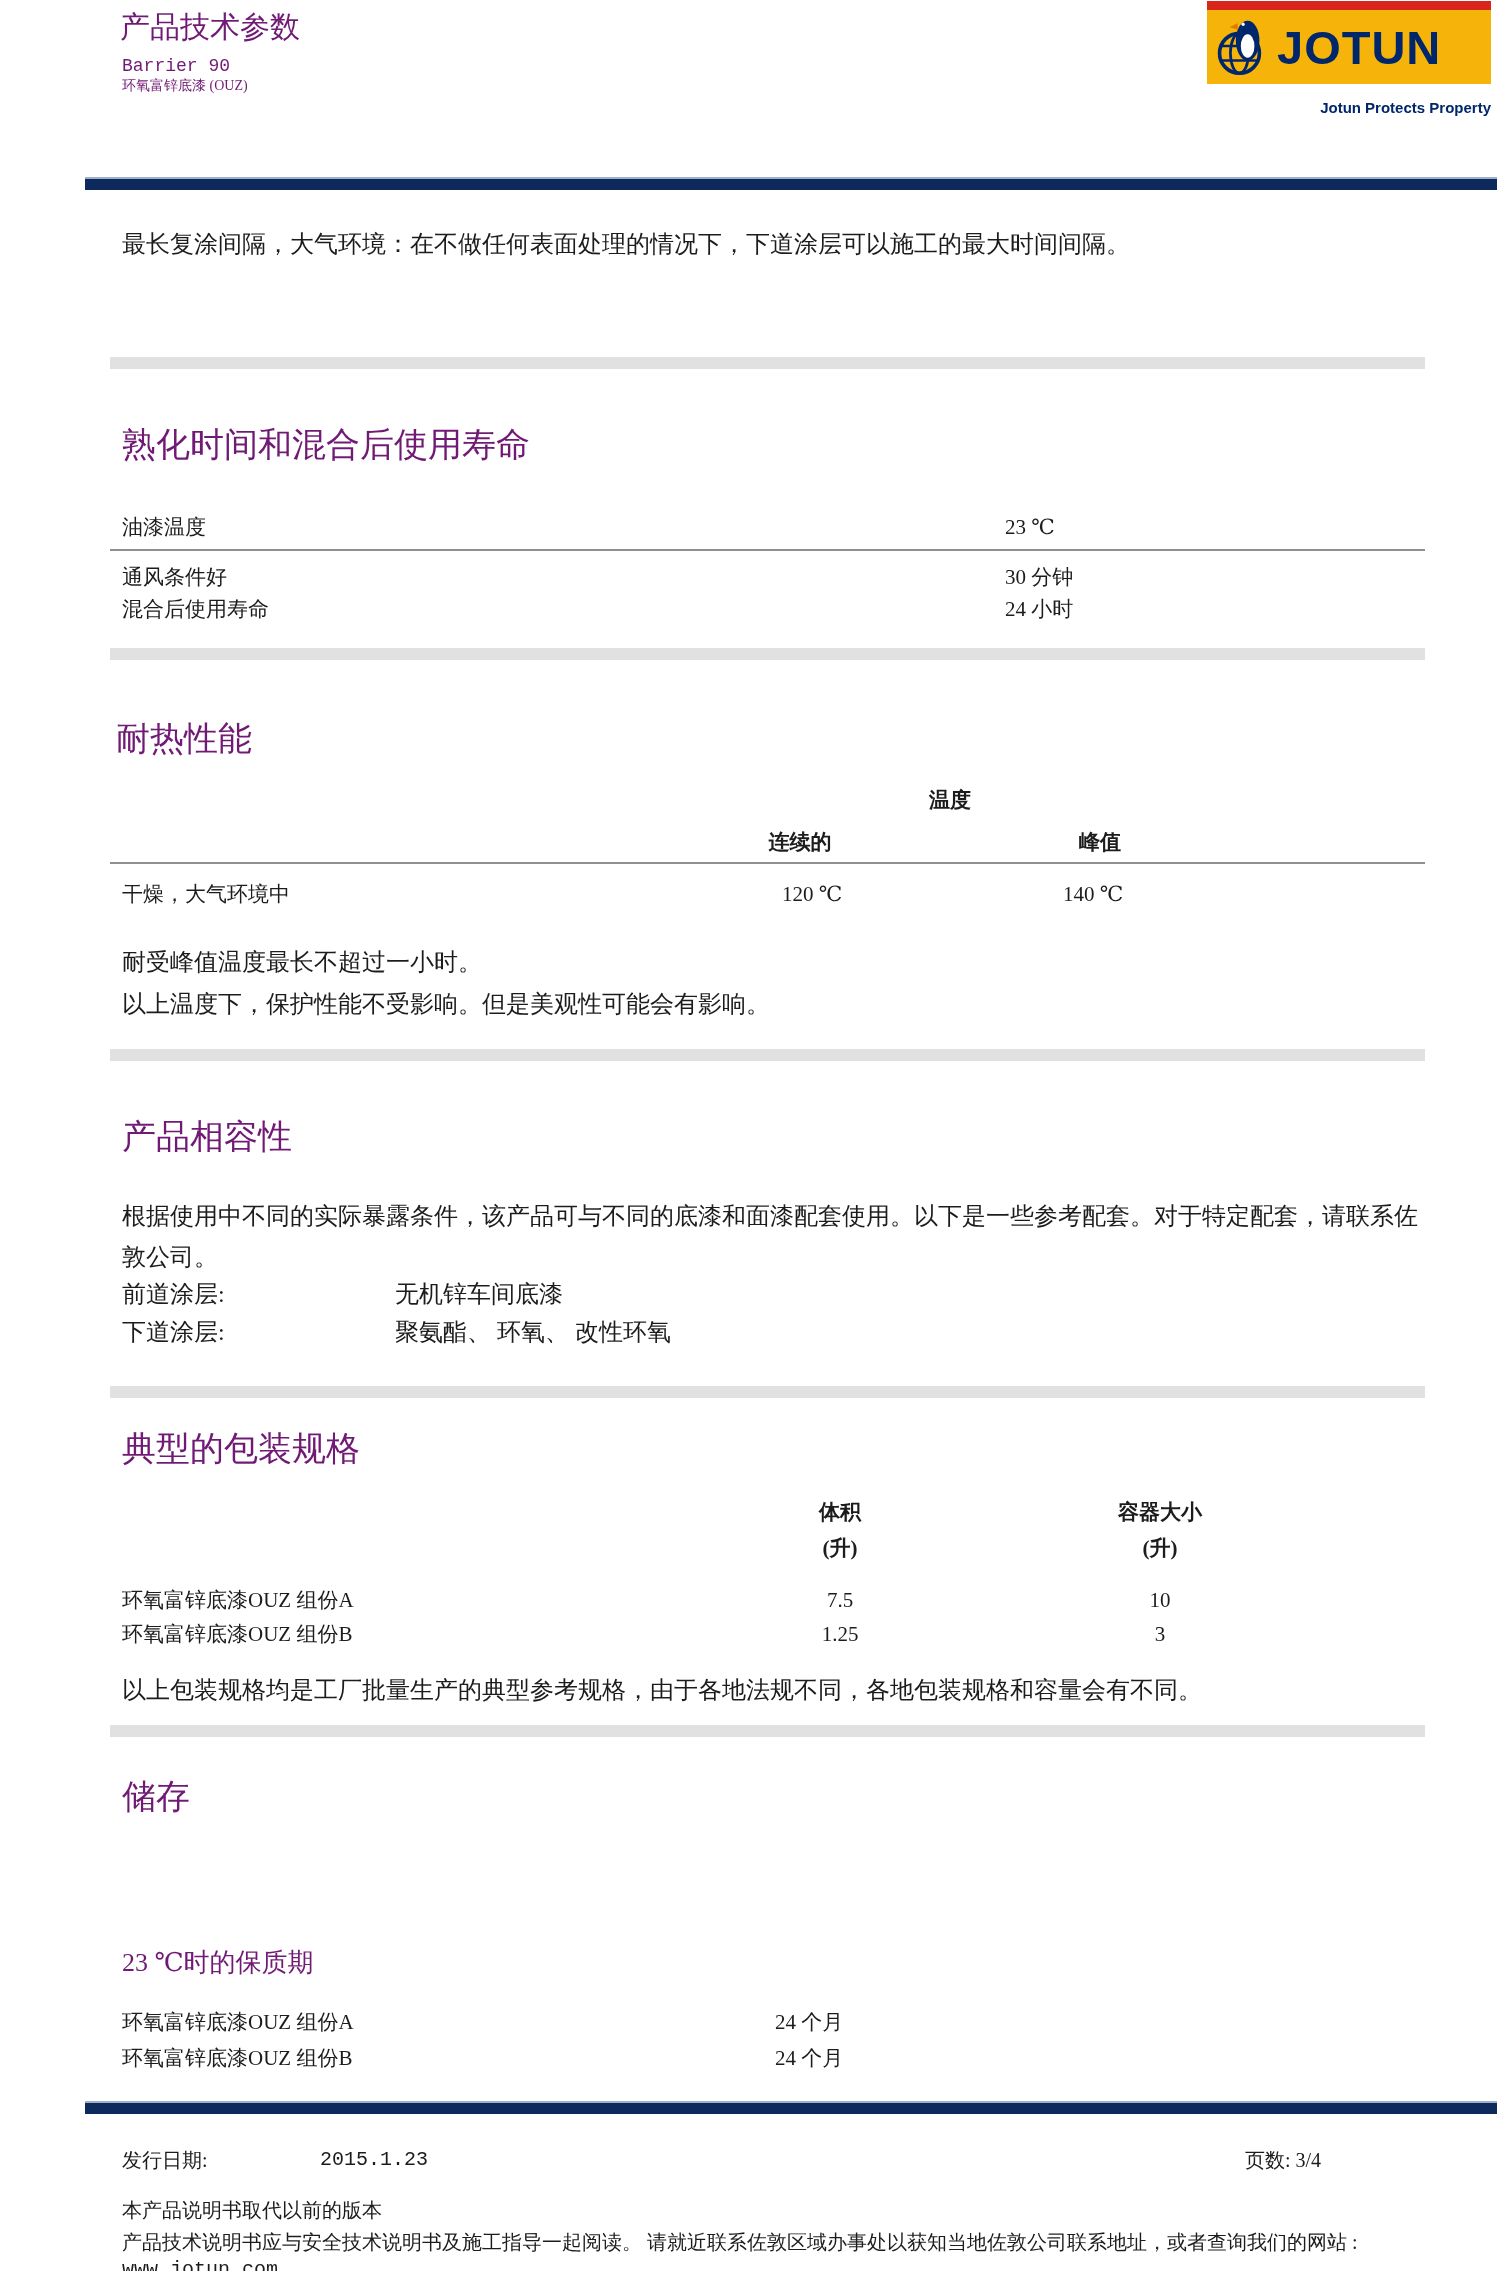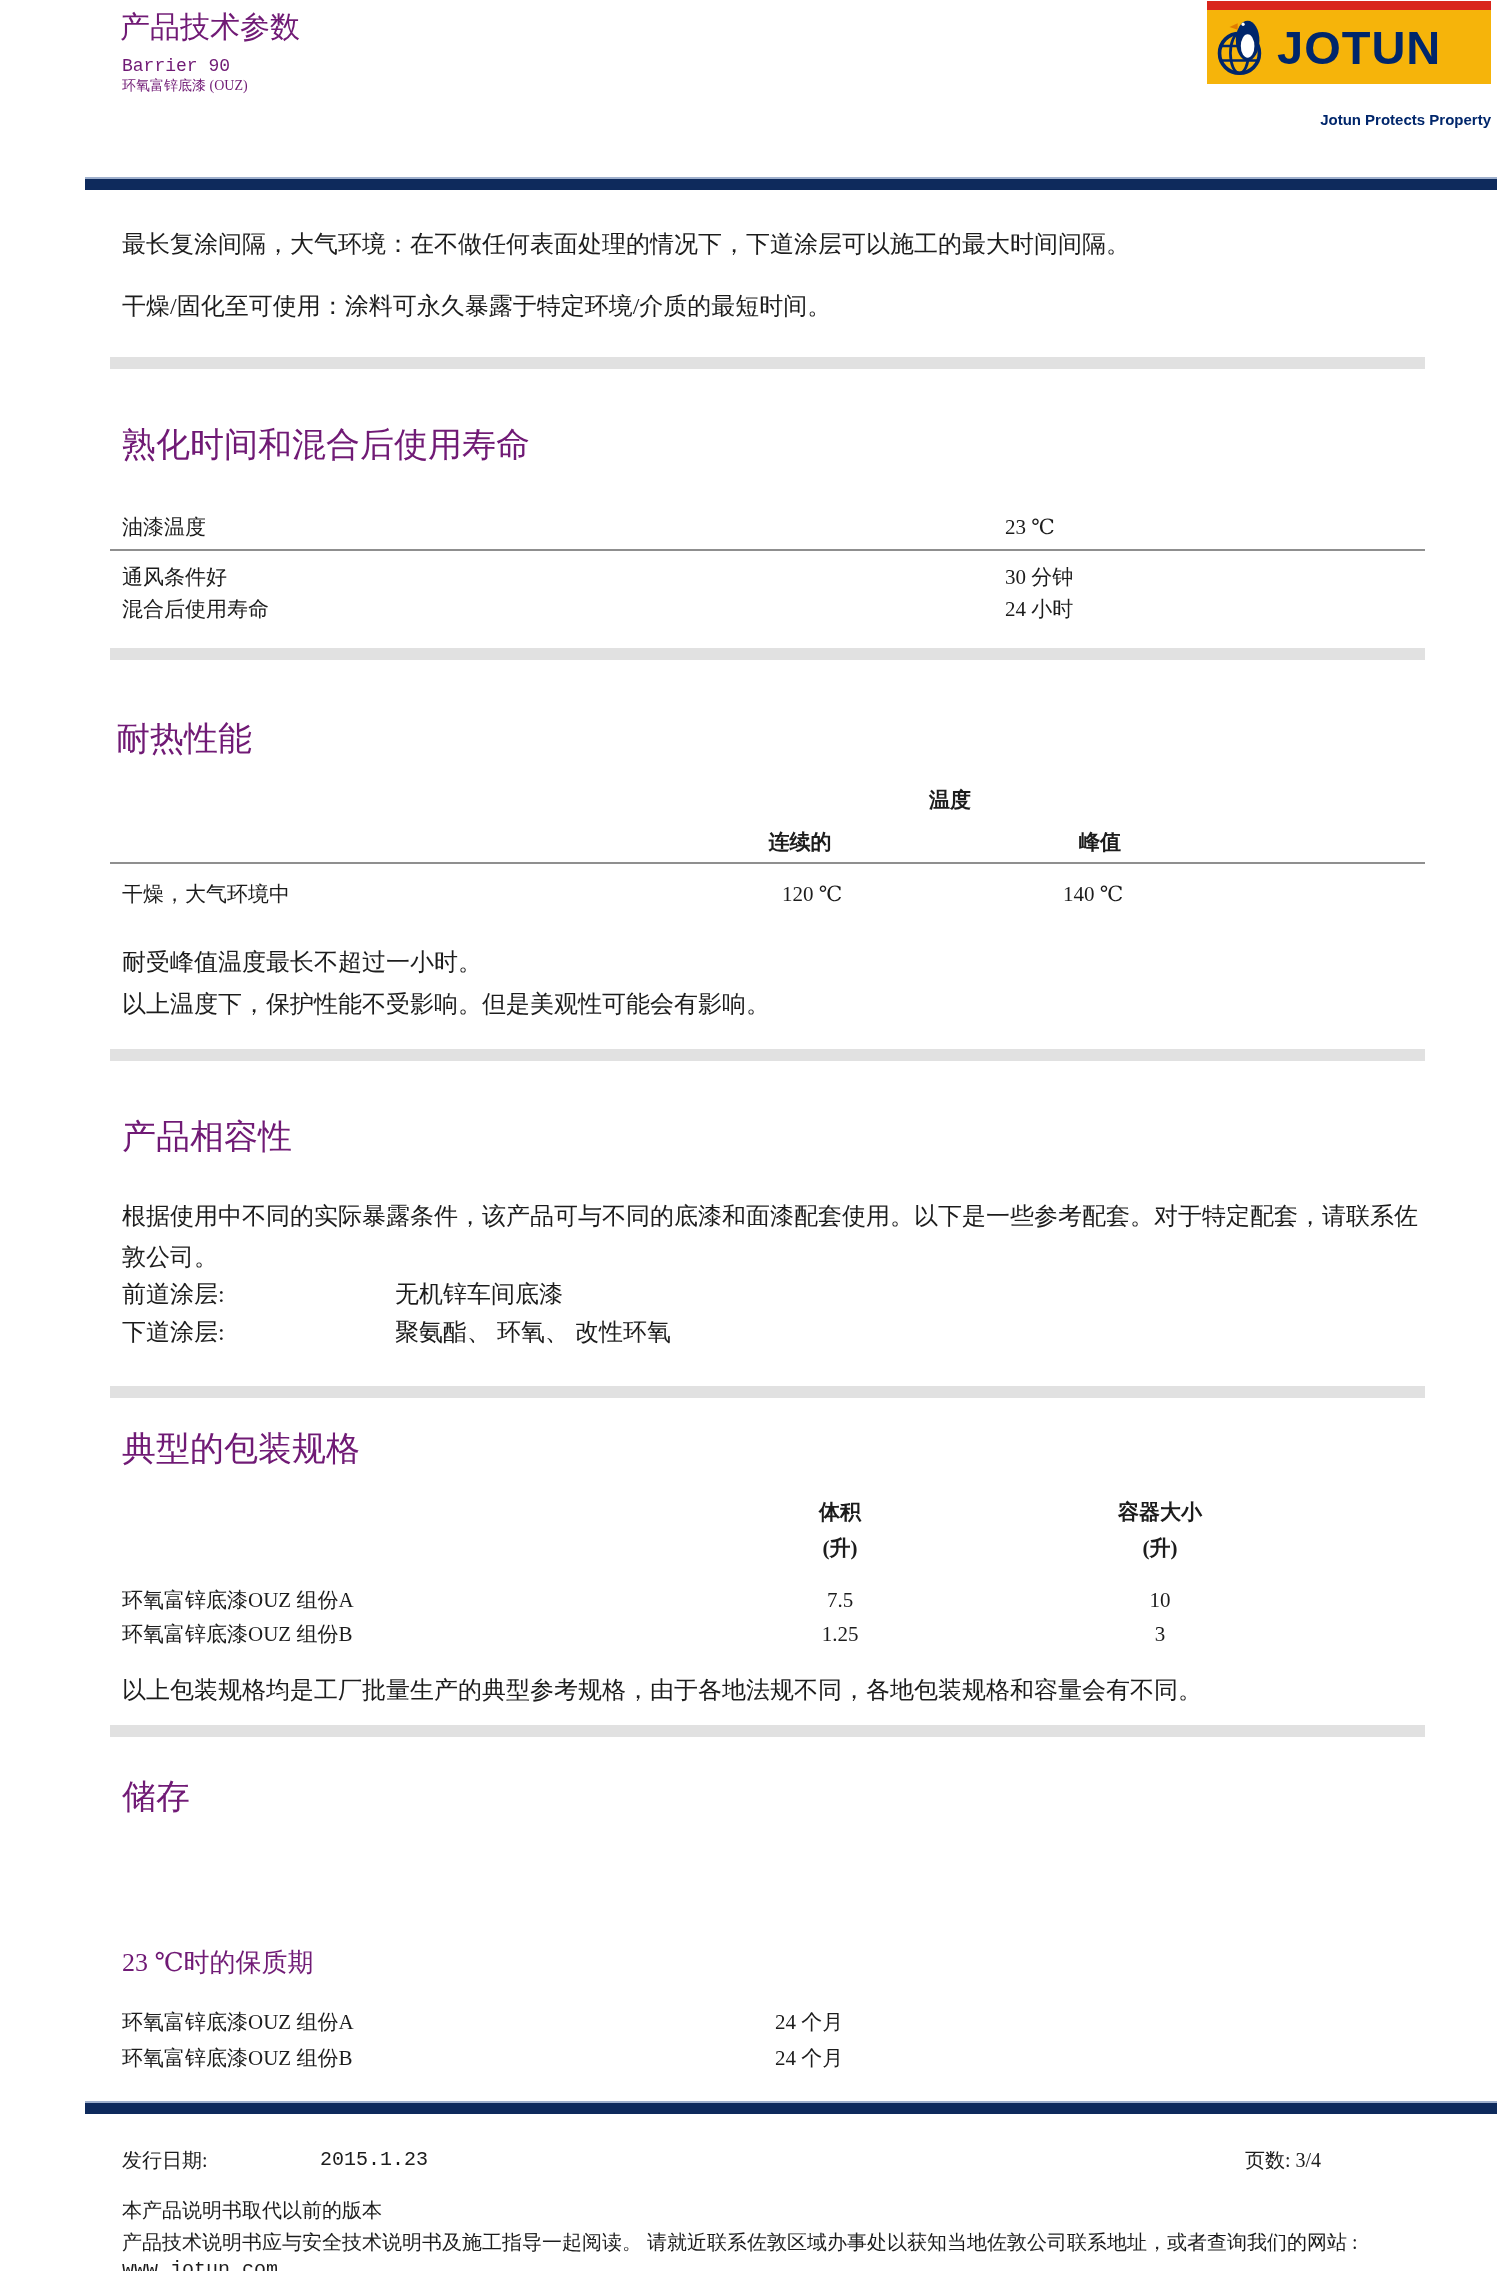--- a/index.html
+++ b/index.html
@@ -23,21 +23,21 @@
   
   .doc-title{left:120px;top:12px;font-size:30px;}
   .product-name{left:122px;top:57px;font-size:18px;}
   .product-sub{left:122px;top:79px;font-size:14px;}
 
   
   .logo{left:1207px;top:1px;width:284px;}
   .logo-red{height:9px;background:#d9261c;}
   .logo-yellow{height:74px;background:#f6b40a;display:flex;align-items:center;padding-left:8px;box-sizing:border-box;}
   .logo-word{font-family:"Liberation Sans","DejaVu Sans",sans-serif;font-weight:bold;font-size:47px;color:#00266b;letter-spacing:1px;margin-left:4px;}
-  .logo-tagline{margin-top:28px;text-align:right;font-family:"Liberation Sans","DejaVu Sans",sans-serif;font-weight:bold;font-size:15px;color:#00266b;}
+  .logo-tagline{margin-top:16px;text-align:right;font-family:"Liberation Sans","DejaVu Sans",sans-serif;font-weight:bold;font-size:15px;color:#00266b;}
 
   
   .navy-rule{position:absolute;left:85px;width:1412px;height:13px;background:#0e2a5c;border-top:2px solid #9fb0cd;box-sizing:border-box;}
   .rule-top{top:177px;}
   .rule-bottom{top:2101px;}
   .divider{position:absolute;left:110px;width:1315px;height:12px;background:#e1e1e1;}
   .div1{top:357px;} .div2{top:648px;} .div3{top:1049px;} .div4{top:1386px;} .div5{top:1725px;}
   .hairline{position:absolute;left:110px;width:1315px;height:2px;background:#8f8f8f;}
   .line-t1{top:549px;} .line-heat{top:862px;}
 
@@ -133,21 +133,20 @@
         </svg>
       </span>
       <span class="logo-word">JOTUN</span>
     </div>
     <div class="logo-tagline">Jotun Protects Property</div>
   </div>
 
   <div class="navy-rule rule-top"></div>
 
   <div class="abs body-text p1">最长复涂间隔，大气环境：在不做任何表面处理的情况下，下道涂层可以施工的最大时间间隔。</div>
-  <div class="abs body-text p2">干燥/固化至可使用：涂料可永久暴露于特定环境/介质的最短时间。</div>
 
   <div class="divider div1"></div>
 
   <div class="abs navy sec-title s1">熟化时间和混合后使用寿命</div>
   <div class="abs table-text t1-h-label">油漆温度</div>
   <div class="abs table-text t1-h-value">23 ℃</div>
   <div class="hairline line-t1"></div>
   <div class="abs table-text t1-r1-label">通风条件好</div>
   <div class="abs table-text t1-r1-value">30 分钟</div>
   <div class="abs table-text t1-r2-label">混合后使用寿命</div>

